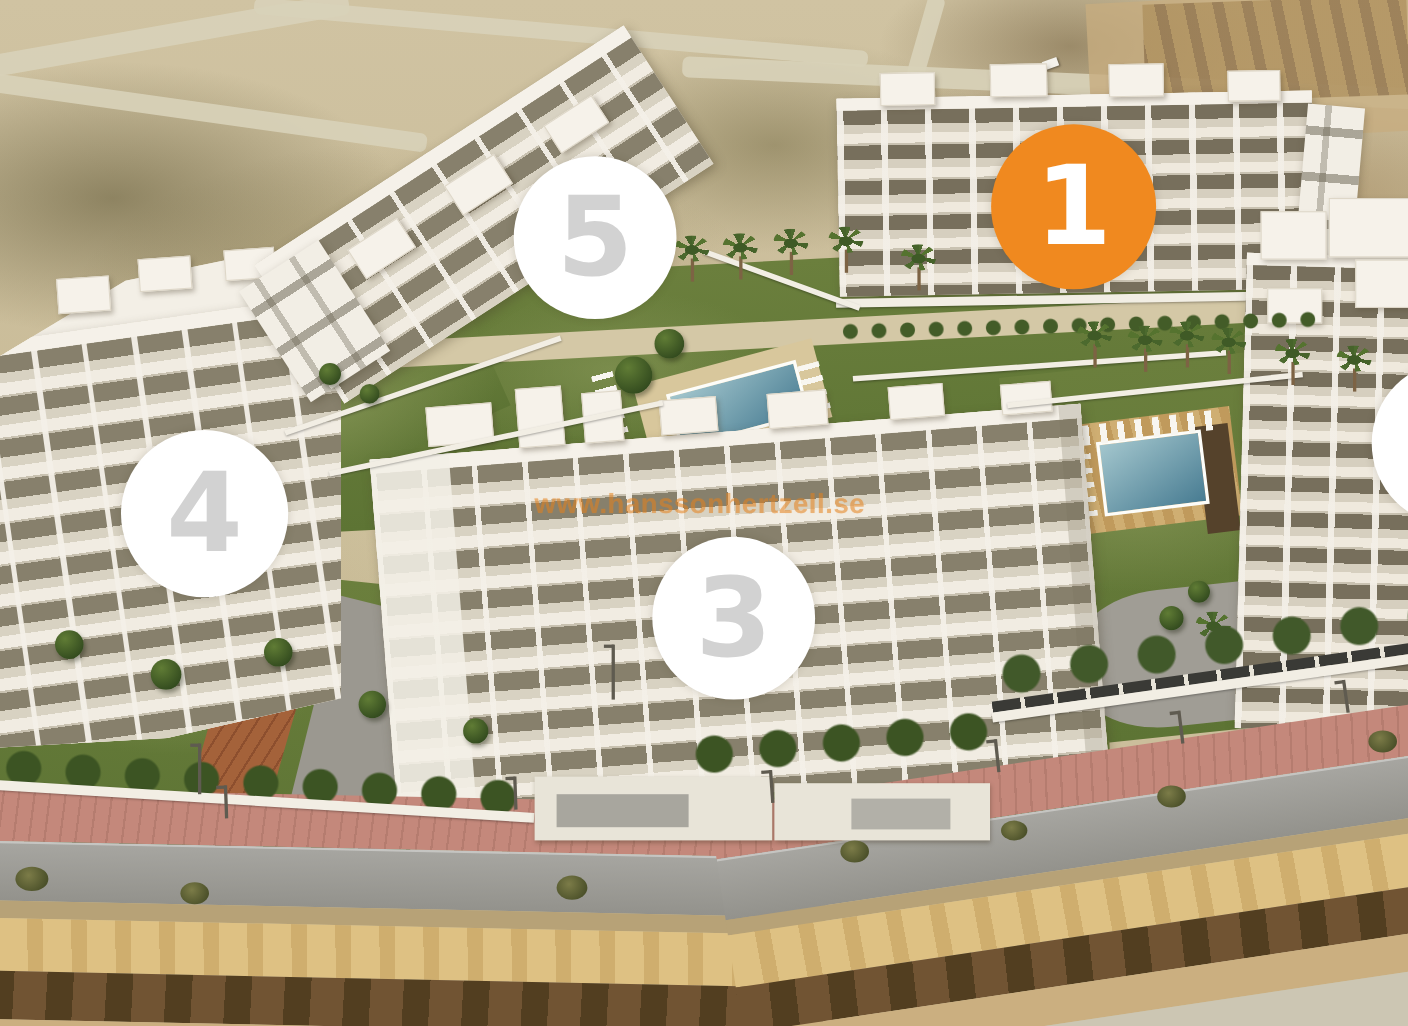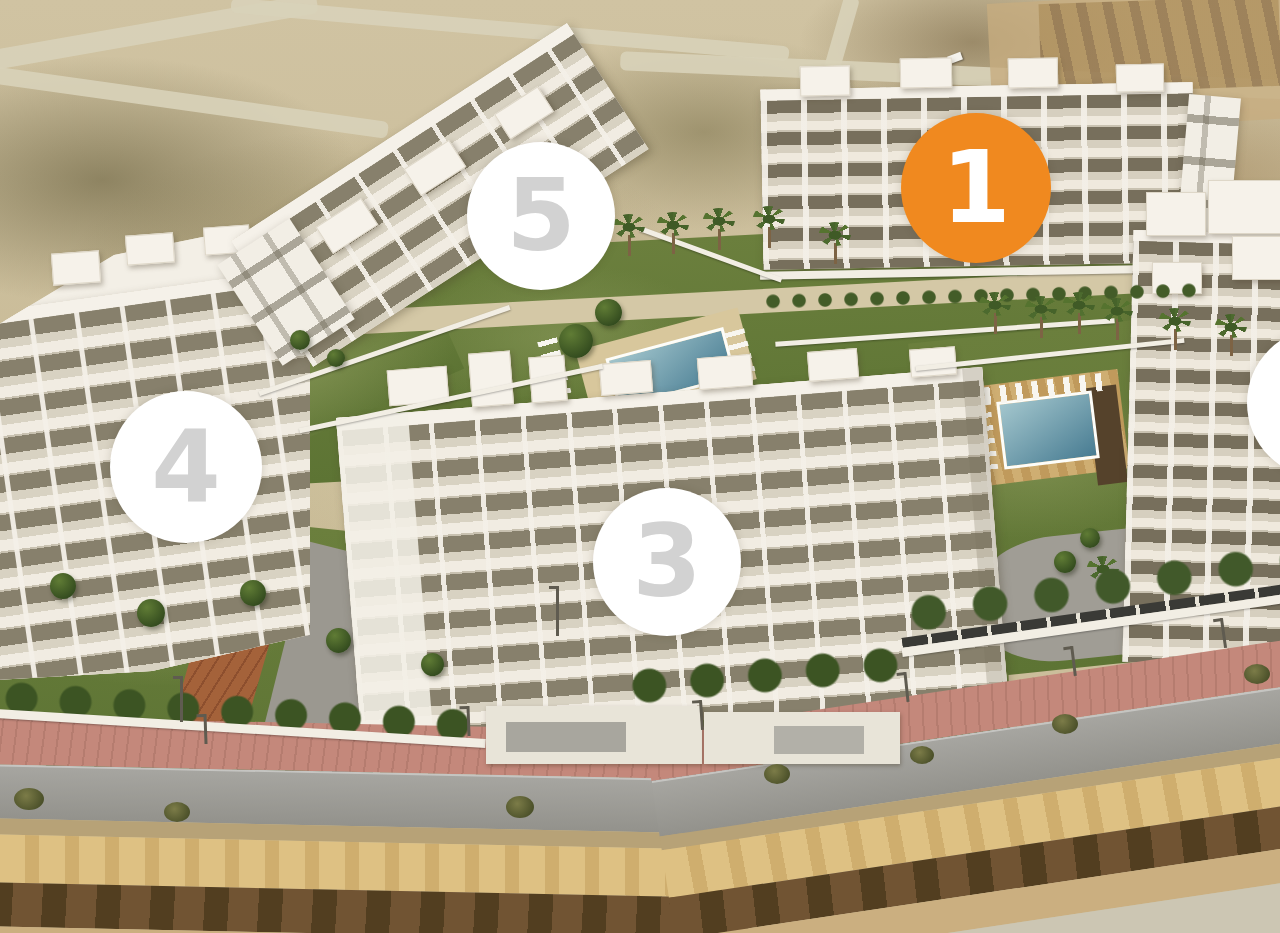--- a/index.html
+++ b/index.html
@@ -220,20 +220,21 @@
   <div class="abs lamp" style="left:556px;top:586px;height:50px;"></div>
 
   <div class="abs tuft" style="left:14px;top:788px;width:30px;height:22px;"></div>
   <div class="abs tuft" style="left:164px;top:802px;width:26px;height:20px;"></div>
   <div class="abs tuft" style="left:506px;top:796px;width:28px;height:22px;"></div>
   <div class="abs tuft" style="left:764px;top:764px;width:26px;height:20px;"></div>
   <div class="abs tuft" style="left:910px;top:746px;width:24px;height:18px;"></div>
   <div class="abs tuft" style="left:1052px;top:714px;width:26px;height:20px;"></div>
   <div class="abs tuft" style="left:1244px;top:664px;width:26px;height:20px;"></div>
 
+  <div class="abs" id="watermark" style="left:486px;top:444px;">www.hanssonhertzell.se</div>
 
   <div class="abs badge badge--white" style="left:467px;top:142px;width:148px;height:148px;">
     <span>5</span>
   </div>
   <div class="abs badge badge--orange" style="left:901px;top:113px;width:150px;height:150px;">
     <span>1</span>
   </div>
   <div class="abs badge badge--white" style="left:110px;top:391px;width:152px;height:152px;">
     <span>4</span>
   </div>

